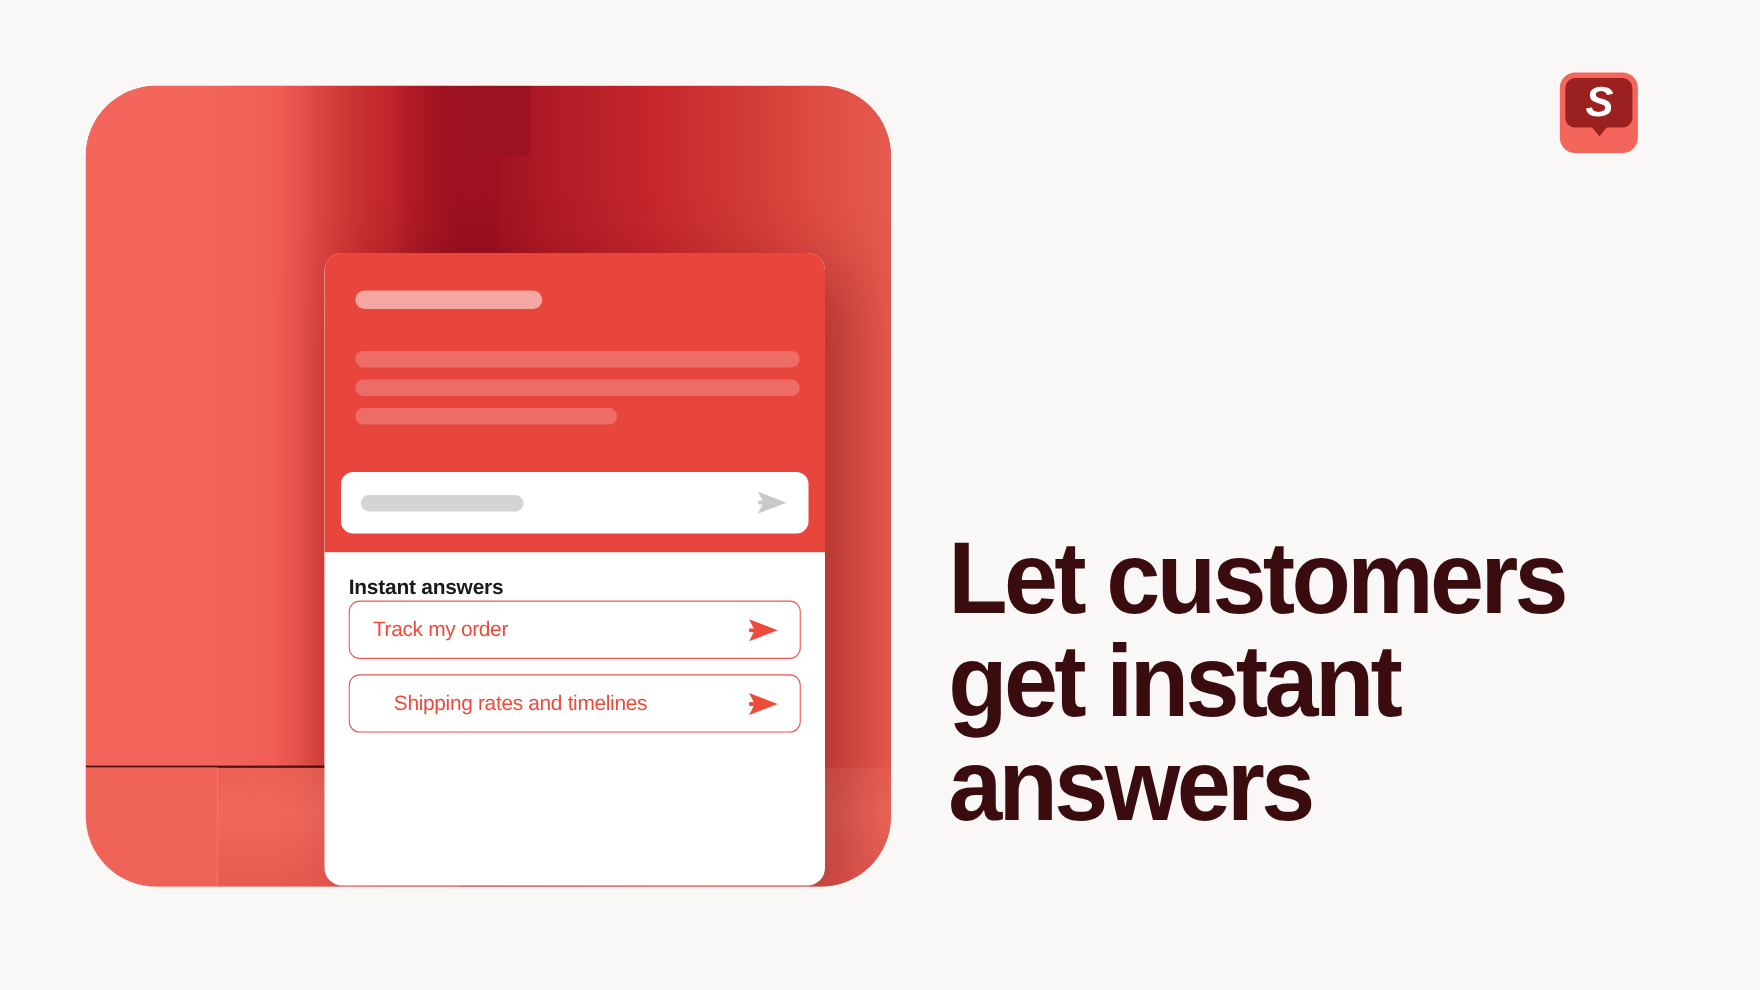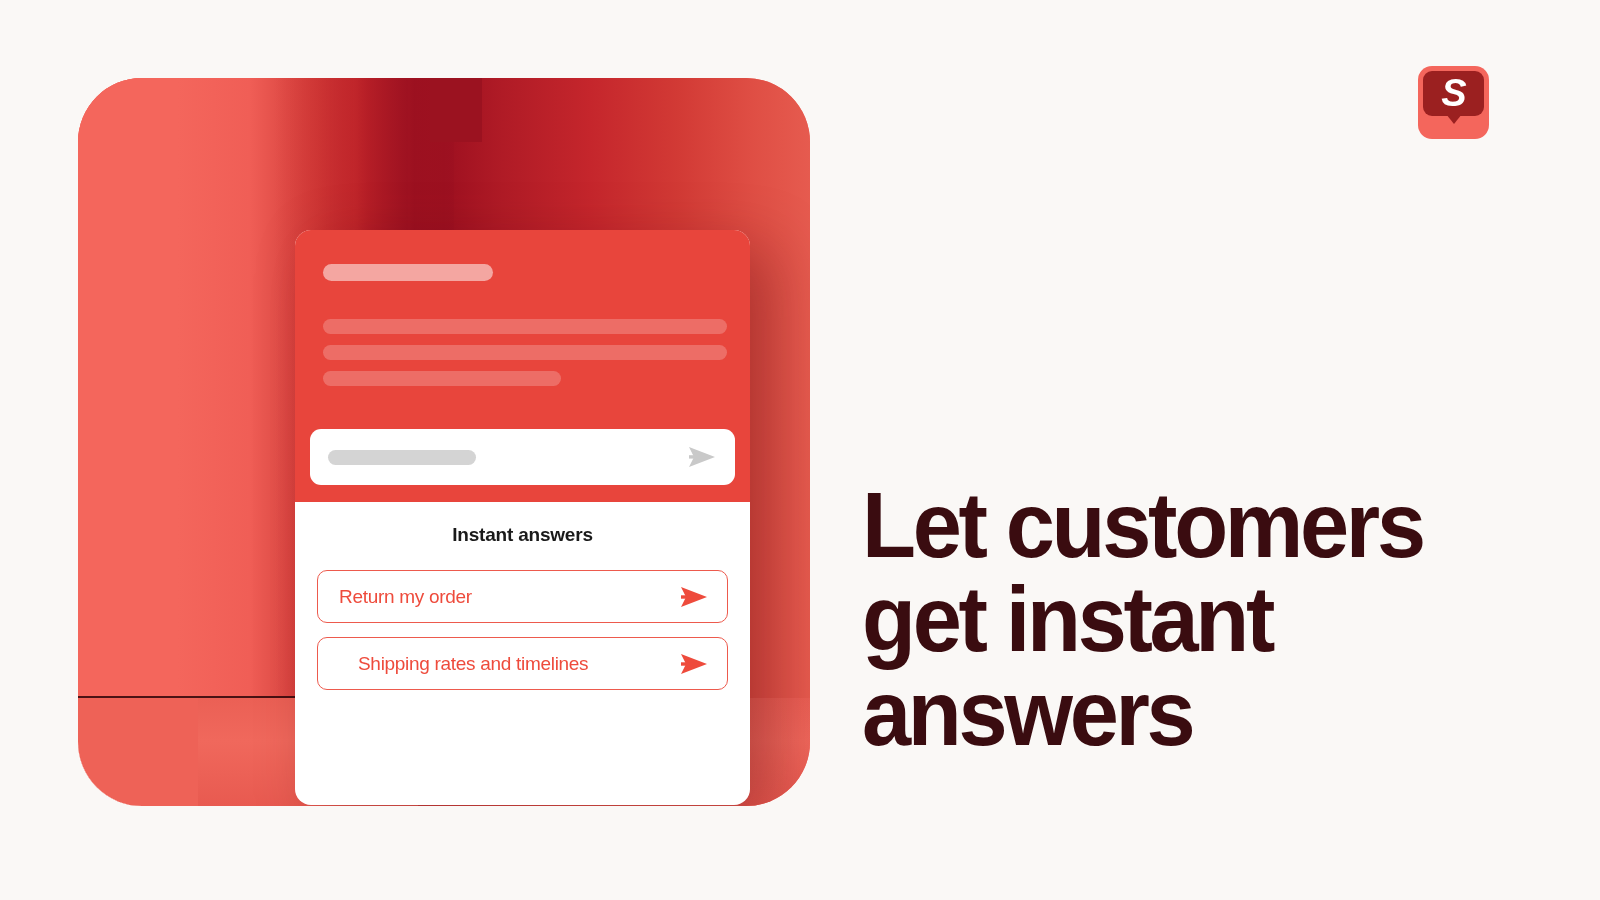--- a/index.html
+++ b/index.html
@@ -260,26 +260,24 @@
     justify-content: center;
   }
   .composer-send svg { display: block; }
 
   
   .widget-bottom {
     background: #FFFFFF;
     padding: 22px 22px 28px 22px;
   }
   .panel-title {
-    text-align: center;
     font-size: 19px;
     font-weight: bold;
     color: #1A1A1A;
     letter-spacing: -0.2px;
-    margin-bottom: 24px;
   }
 
   .answer-btn {
     display: flex;
     align-items: center;
     height: 53px;
     border: 1.5px solid #ED5A4D;
     border-radius: 10px;
     padding: 0 18px 0 21px;
     margin-bottom: 14px;
@@ -349,21 +347,21 @@
             <rect x="2" y="11.2" width="13" height="3.4" fill="#C9C9C9"></rect>
           </svg>
         </div>
       </div>
     </div>
 
     <div class="widget-bottom">
       <div class="panel-title">Instant answers</div>
 
       <div class="answer-btn">
-        <span class="answer-label">Return my order</span>
+        <span class="answer-label">Track my order</span>
         <span class="answer-arrow">
           <svg width="30" height="24" viewBox="0 0 30 24" aria-hidden="true">
             <path d="M2 2 L28 12 L2 22 L7 12 Z" fill="#EE4B3C"></path>
             <rect x="2" y="10.3" width="13" height="3.4" fill="#EE4B3C"></rect>
           </svg>
         </span>
       </div>
 
 
       <div class="answer-btn">

